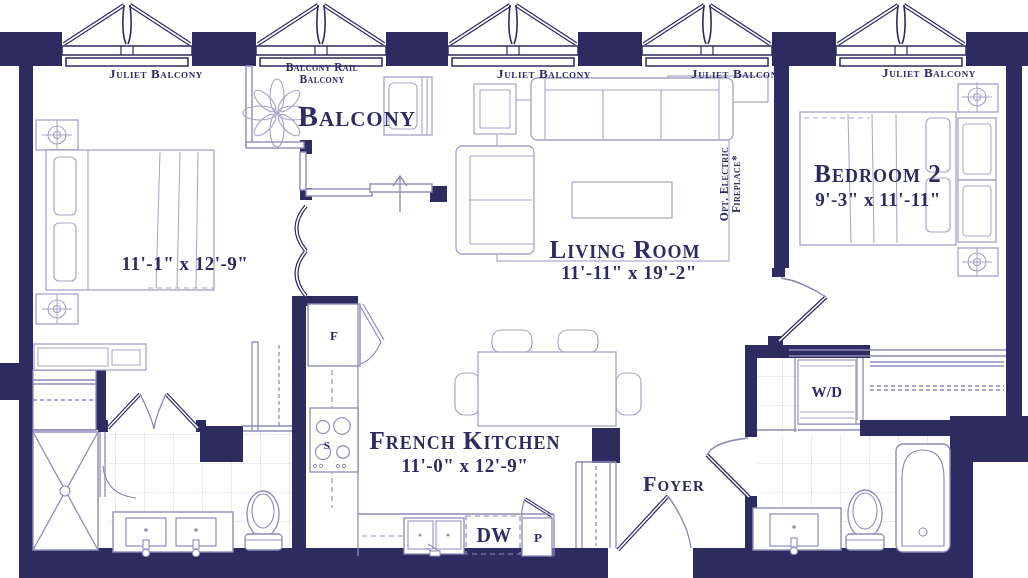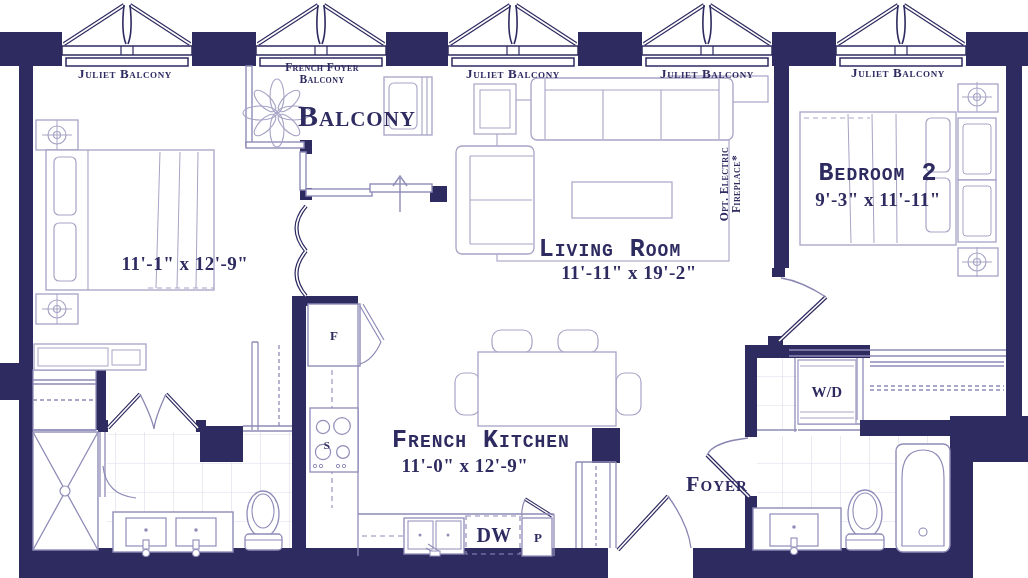--- a/index.html
+++ b/index.html
@@ -3,25 +3,25 @@
 <meta charset="utf-8">
 <style>
   html,body{margin:0;padding:0;background:#ffffff;}
   #plan{position:relative;width:1028px;height:578px;background:#fff;overflow:hidden;
         font-family:"Liberation Serif",serif;}
   #plan svg{position:absolute;left:0;top:0;}
   .lbl{position:absolute;transform:translate(-50%,-50%);color:#2e2b61;
        font-family:"Liberation Serif",serif;font-weight:700;font-variant:small-caps;
        white-space:nowrap;text-align:center;line-height:1.04;}
   .cap{font-variant:normal;}
-  .room{font-size:25px;letter-spacing:1px;font-family:Liberation Mono, monospace;}
+  .room{font-size:25px;letter-spacing:1px;}
   .dim{font-size:19px;letter-spacing:.5px;}
-  .small{font-size:13px;letter-spacing:.6px;}
+  .small{font-size:13px;letter-spacing:.6px;margin-left:31px;}
   .big{font-size:30px;letter-spacing:1px;}
-  .foyer{font-size:22px;letter-spacing:1px;margin-left:43px;}
+  .foyer{font-size:22px;letter-spacing:1px;}
   .appl{font-variant:normal;font-size:13px;letter-spacing:.3px;}
   .rot{transform:translate(-50%,-50%) rotate(-90deg);font-size:11.5px;letter-spacing:.4px;}
 </style>
 </head>
 <body>
 
 <div id="plan">
 <svg width="1028" height="578" viewBox="0 0 1028 578">
   <defs>
     <pattern id="tile" width="29" height="29" patternUnits="userSpaceOnUse">
@@ -294,37 +294,37 @@
     <path d="M804,118 H870" stroke="#a7a4c6" stroke-width="1.1" stroke-dasharray="5 4"></path>
     <rect x="958" y="118" width="38" height="62" fill="#fff" stroke="#a7a4c6" stroke-width="1.3"></rect>
     <rect x="963" y="124" width="28" height="50" rx="3" fill="none" stroke="#a7a4c6" stroke-width="1"></rect>
     <rect x="958" y="180" width="38" height="62" fill="#fff" stroke="#a7a4c6" stroke-width="1.3"></rect>
     <rect x="963" y="186" width="28" height="50" rx="3" fill="none" stroke="#a7a4c6" stroke-width="1"></rect>
   </g>
 </svg>
 
   <div class="lbl small" style="left:125px;top:74px">Juliet Balcony</div>
   <div class="lbl" style="left:322px;top:74px;font-size:11.5px;letter-spacing:.4px">
-    <div>French Foyer</div>
+    <div>Balcony Rail</div>
     <div>Balcony</div>
   </div>
   <div class="lbl small" style="left:513px;top:74px">Juliet Balcony</div>
   <div class="lbl small" style="left:707px;top:74px">Juliet Balcony</div>
   <div class="lbl small" style="left:898px;top:73px">Juliet Balcony</div>
   <div class="lbl big" style="left:357px;top:116px">Balcony</div>
 
   <div class="lbl dim cap" style="left:185px;top:264px">11'-1" x 12'-9"</div>
 
-  <div class="lbl room" style="left:610px;top:250px">Living Room</div>
+  <div class="lbl room" style="left:625px;top:250px">Living Room</div>
   <div class="lbl dim cap" style="left:629px;top:273px">11'-11" x 19'-2"</div>
 
   <div class="lbl room" style="left:878px;top:174px">Bedroom 2</div>
   <div class="lbl dim cap" style="left:878px;top:200px">9'-3" x 11'-11"</div>
 
-  <div class="lbl room" style="left:481px;top:441px">French Kitchen</div>
+  <div class="lbl room" style="left:465px;top:441px">French Kitchen</div>
   <div class="lbl dim cap" style="left:465px;top:466px">11'-0" x 12'-9"</div>
 
   <div class="lbl foyer" style="left:674px;top:484px">Foyer</div>
 
   <div class="lbl appl" style="left:334px;top:336px">F</div>
   <div class="lbl appl" style="left:327px;top:446px;font-size:11px">S</div>
   <div class="lbl appl" style="left:494px;top:535px;font-size:20px">DW</div>
   <div class="lbl appl" style="left:538px;top:538px">P</div>
   <div class="lbl appl" style="left:827px;top:393px;font-size:15px">W/D</div>
 

